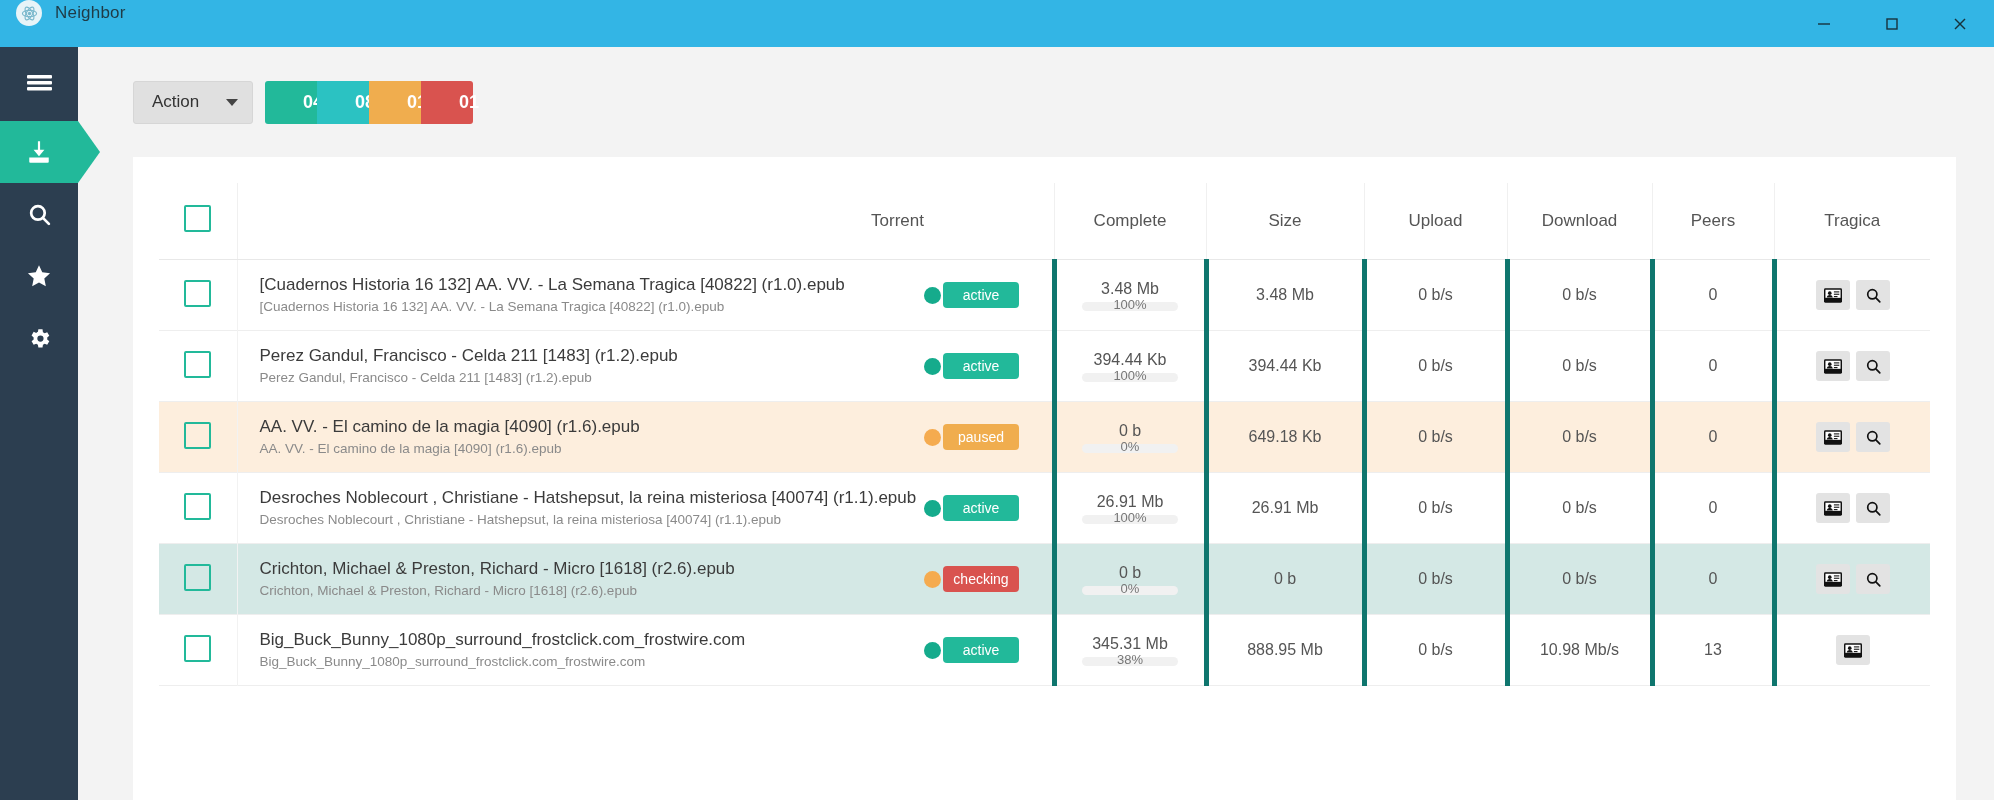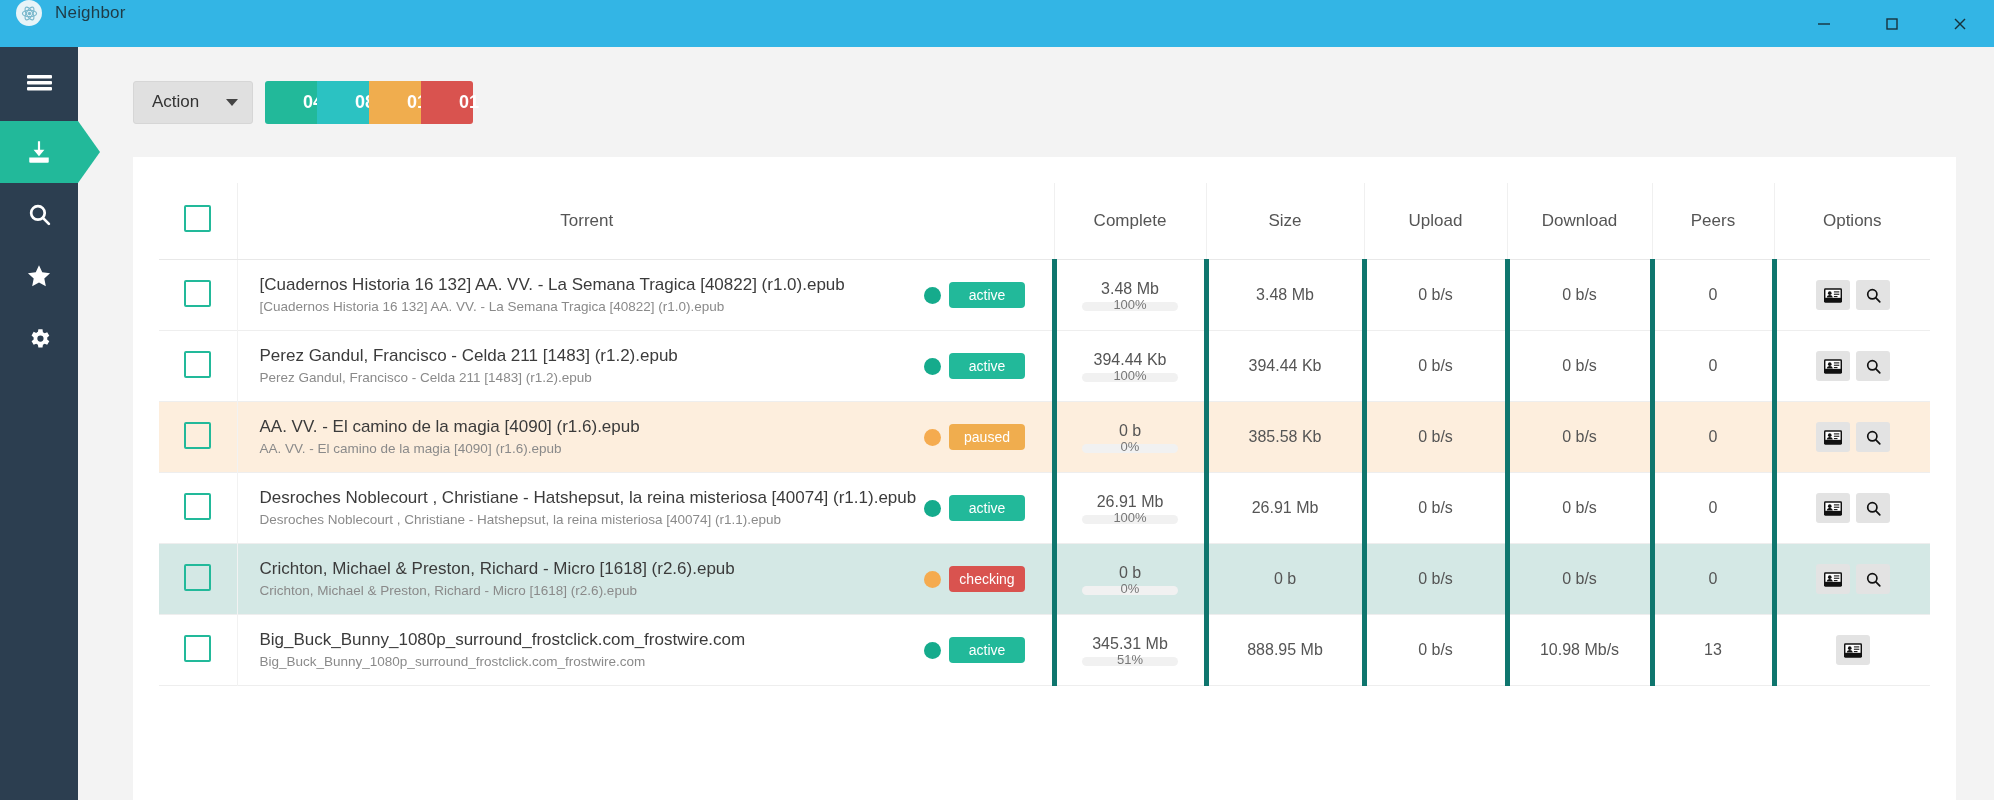--- a/index.html
+++ b/index.html
@@ -112,21 +112,21 @@
   table { width: 100%; border-collapse: collapse; table-layout: fixed; }
   thead th {
     font-size: 17px; font-weight: normal; color: #555;
     padding: 22px 0; text-align: center;
     border-bottom: 1px solid #e8e8e8;
     border-left: 1px solid #f0f0f0;
     vertical-align: middle;
   }
   thead th.chk-col, thead th.name-col { border-left: none; }
   thead th.chk-col { width: 78px; border-right: 1px solid #f0f0f0; }
-  thead th.name-col { text-align: center; padding-left: 12px; }
+  thead th.name-col { text-align: right; padding-left: 12px; }
   thead th.status-col { border-left: none; }
 
   .col-complete { width: 152px; }
   .col-size { width: 158px; }
   .col-upload { width: 143px; }
   .col-download { width: 145px; }
   .col-peers { width: 122px; }
   .col-options { width: 156px; }
   .col-status { width: 130px; }
 
@@ -143,21 +143,21 @@
   tbody td.cell-name { text-align: left; padding-left: 22px; }
 
   .chk {
     width: 27px; height: 27px;
     border: 2px solid #22b99a; border-radius: 2px;
     background: transparent; display: inline-block; cursor: pointer;
   }
   .t-name { font-size: 17px; color: #3b3b3b; line-height: 1.25; }
   .t-sub  { font-size: 13.5px; color: #8a8a8a; margin-top: 4px; line-height: 1.25; }
 
-  .status-wrap { display: flex; align-items: center; gap: 8px; }
+  .status-wrap { display: flex; align-items: center; gap: 2px; }
   .dot { width: 17px; height: 17px; border-radius: 50%; flex: none; }
   .pill {
     min-width: 76px; height: 26px; border-radius: 4px;
     display: flex; align-items: center; justify-content: center;
     color: #ffffff; font-size: 14px; padding: 0 10px;
   }
 
   .prog-cell { display: flex; flex-direction: column; align-items: center; }
   .prog-label { font-size: 16px; color: #555; }
   .prog-bar {
@@ -294,21 +294,21 @@
               <th class="chk-col">
                 <span class="chk"></span>
               </th>
               <th class="name-col">Torrent</th>
               <th class="status-col"></th>
               <th>Complete</th>
               <th>Size</th>
               <th>Upload</th>
               <th>Download</th>
               <th>Peers</th>
-              <th>Options</th>
+              <th>Tragica</th>
             </tr>
           </thead>
           <tbody id="tbody">
               <tr>
     <td class="cell-chk">
       <span class="chk"></span>
     </td>
     <td class="cell-name">
       <div class="t-name">[Cuadernos Historia 16 132] AA. VV. - La Semana Tragica [40822] (r1.0).epub</div>
       <div class="t-sub">[Cuadernos Historia 16 132] AA. VV. - La Semana Tragica [40822] (r1.0).epub</div>
@@ -419,21 +419,21 @@
     </td>
     <td>
       <div class="prog-cell">
         <span class="prog-label">0 b</span>
         <span class="prog-bar">
           <span class="prog-fill" style="width:0%"></span>
           <span class="prog-pct">0%</span>
         </span>
       </div>
     </td>
-    <td>385.58 Kb</td>
+    <td>649.18 Kb</td>
     <td>0 b/s</td>
     <td>0 b/s</td>
     <td>0</td>
     <td>
       <div class="opt-group">
                     <span class="opt-btn">
                       <svg width="18" height="15" viewBox="0 0 20 16" fill="#111">
                         <rect x="0" y="0" width="20" height="16" rx="1.5"></rect>
                         <rect x="1.6" y="1.6" width="16.8" height="9" fill="#fff"></rect>
                         <circle cx="6.4" cy="5.4" r="2" fill="#111"></circle>
@@ -562,21 +562,21 @@
       <div class="status-wrap">
         <span class="dot" style="background:#15ab8c"></span>
         <span class="pill" style="background:#22b99a">active</span>
       </div>
     </td>
     <td>
       <div class="prog-cell">
         <span class="prog-label">345.31 Mb</span>
         <span class="prog-bar">
           <span class="prog-fill" style="width:38%"></span>
-          <span class="prog-pct">51%</span>
+          <span class="prog-pct">38%</span>
         </span>
       </div>
     </td>
     <td>888.95 Mb</td>
     <td>0 b/s</td>
     <td>10.98 Mb/s</td>
     <td>13</td>
     <td>
       <div class="opt-group">
                     <span class="opt-btn">

